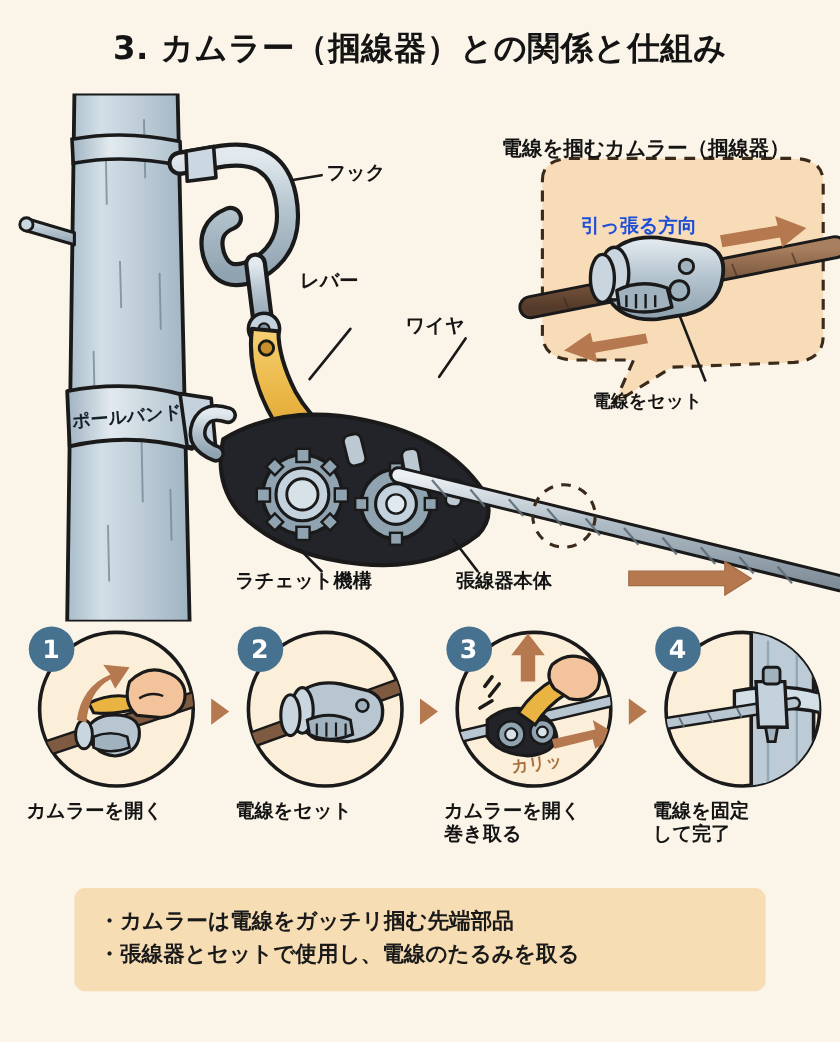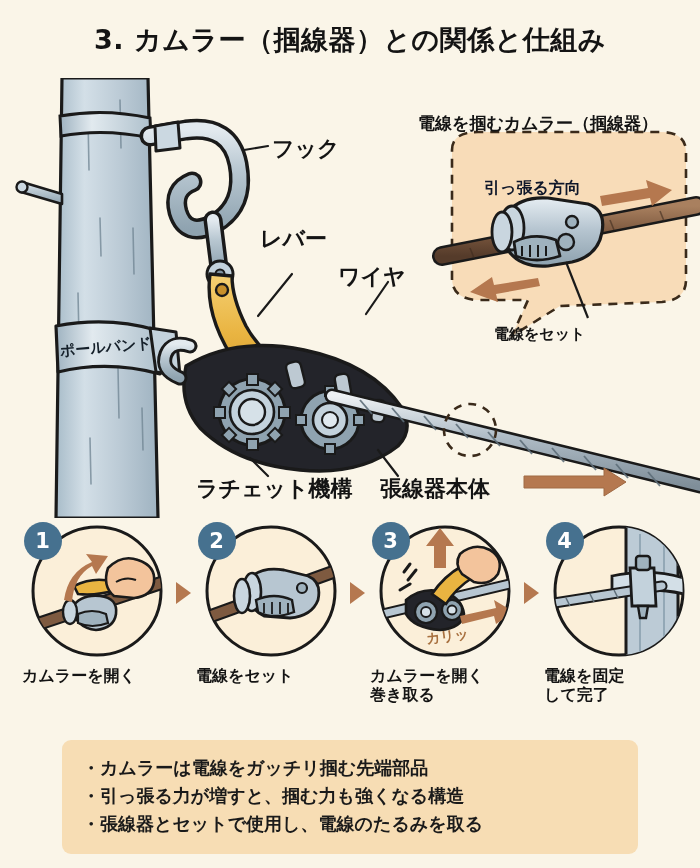--- a/index.html
+++ b/index.html
@@ -20,40 +20,40 @@
     font-size:27px;font-weight:bold;letter-spacing:0.5px;
     color:#141414;
   }
 
   
   .stage{position:absolute;left:0;top:78px;width:700px;height:440px;}
   .stage svg{display:block;}
 
   .lbl{
     position:absolute;
-    font-size:22px;font-weight:bold;color:#141414;
+    font-size:16px;font-weight:bold;color:#141414;
     white-space:nowrap;
   }
 
   .band-label{
     position:absolute;
     font-size:15px;font-weight:bold;color:#15202A;
     white-space:nowrap;
     transform:rotate(-5deg);
   }
 
   
   .callout-title{
     position:absolute;left:418px;top:112px;
     font-size:17px;font-weight:bold;color:#141414;
     white-space:nowrap;
   }
   .callout-dir{
     position:absolute;left:484px;top:178px;
-    font-size:16px;font-weight:bold;color:#0f172a;
+    font-size:16px;font-weight:bold;color:#1d4ed8;
     white-space:nowrap;
   }
   .callout-body-lbl{
     position:absolute;left:494px;top:325px;
     font-size:15px;font-weight:bold;color:#141414;
     white-space:nowrap;
   }
 
   
   .steps{position:absolute;left:0;top:524px;width:700px;height:200px;}
@@ -260,21 +260,21 @@
       <g stroke="#1A1A1A" stroke-width="2.2" fill="none" stroke-linecap="round">
         <line x1="244" y1="72" x2="268" y2="68"></line>
         <line x1="258" y1="238" x2="292" y2="196"></line>
         <line x1="366" y1="236" x2="388" y2="204"></line>
         <line x1="250" y1="380" x2="268" y2="398"></line>
         <line x1="378" y1="372" x2="398" y2="398"></line>
       </g>
     </svg>
 
     <div class="lbl" style="left:272px;top:56px;">フック</div>
-    <div class="lbl" style="left:260px;top:146px;font-family:Liberation Serif, serif;">レバー</div>
+    <div class="lbl" style="left:250px;top:146px;font-family:Liberation Serif, serif;">レバー</div>
     <div class="lbl" style="left:338px;top:184px;">ワイヤ</div>
     <div class="band-label" style="left:60px;top:260px;">ポールバンド</div>
     <div class="lbl" style="left:196px;top:396px;">ラチェット機構</div>
     <div class="lbl" style="left:380px;top:396px;">張線器本体</div>
   </div>
 
   <div style="position:absolute;left:0;top:0;width:700px;height:400px;">
     <svg width="700" height="400" viewBox="0 0 700 400" xmlns="http://www.w3.org/2000/svg">
       <defs>
         <linearGradient id="clampG" x1="0" y1="0" x2="0" y2="1">
@@ -473,17 +473,16 @@
       <div class="step-caption">
         <div>電線を固定</div>
         <div>して完了</div>
       </div>
     </div>
 
   </div>
 
   <div class="summary">
     <div class="summary-item">・カムラーは電線をガッチリ掴む先端部品</div>
-    <div class="summary-item">・引っ張る力が増すと、掴む力も強くなる構造</div>
     <div class="summary-item">・張線器とセットで使用し、電線のたるみを取る</div>
   </div>
 
 </div>
 
 </body></html>

